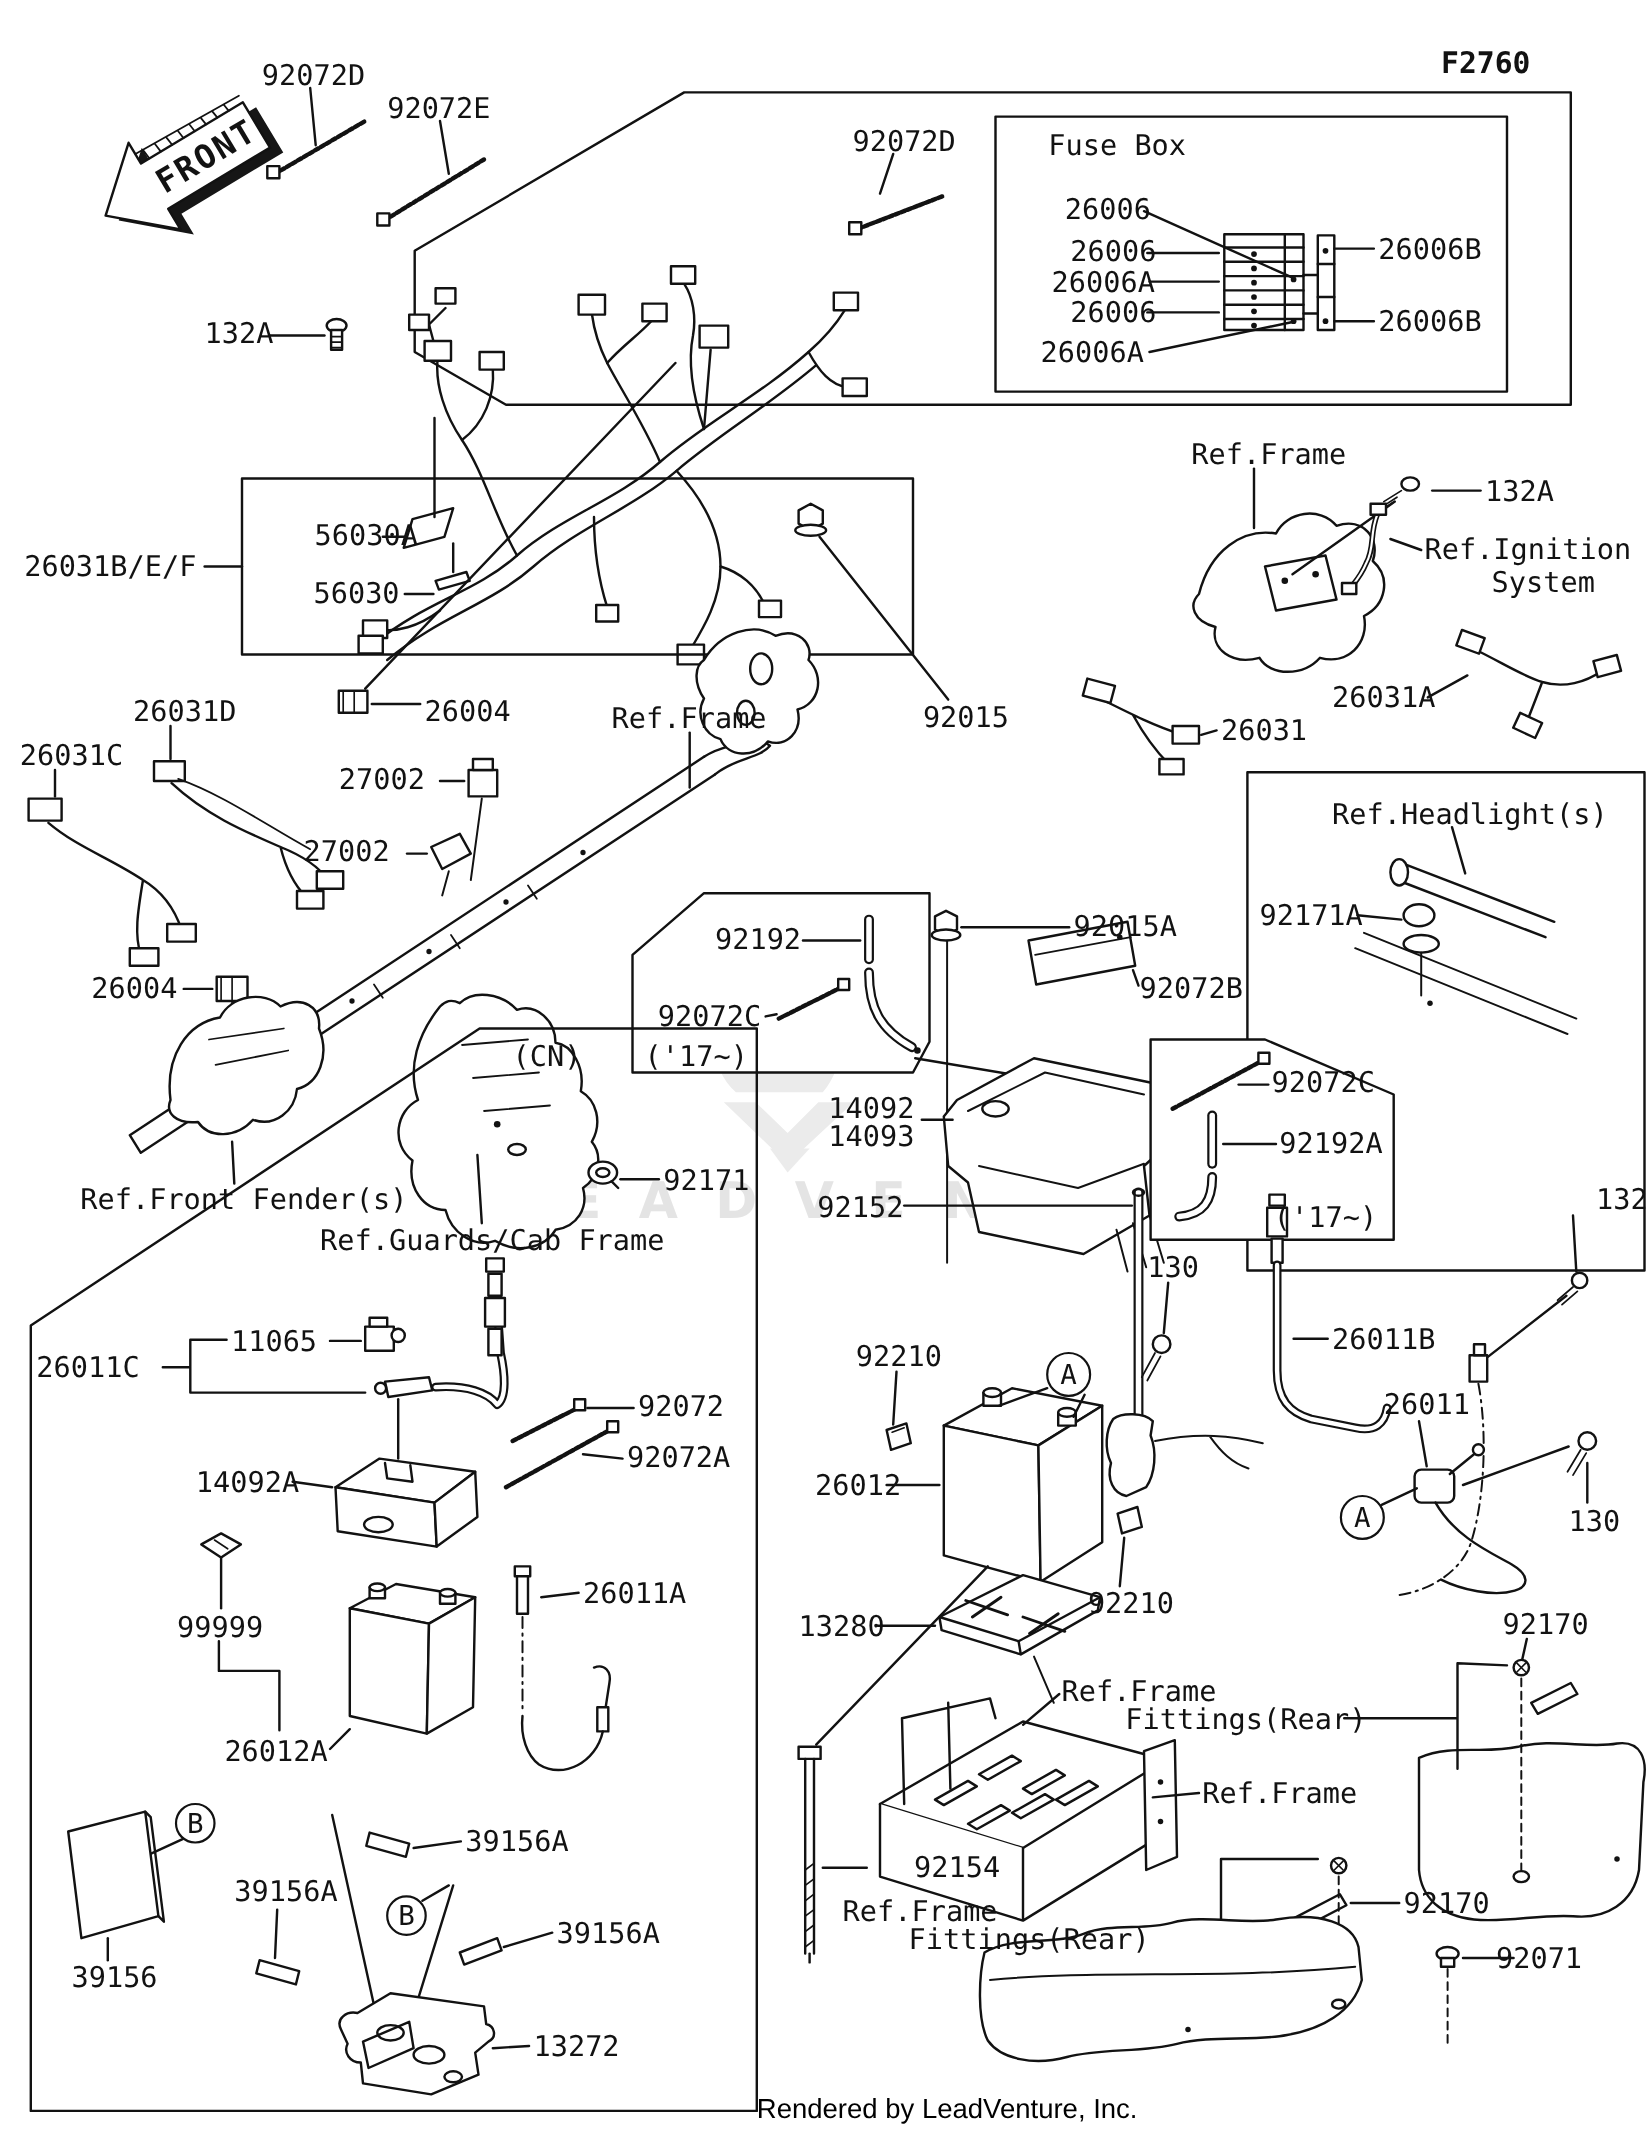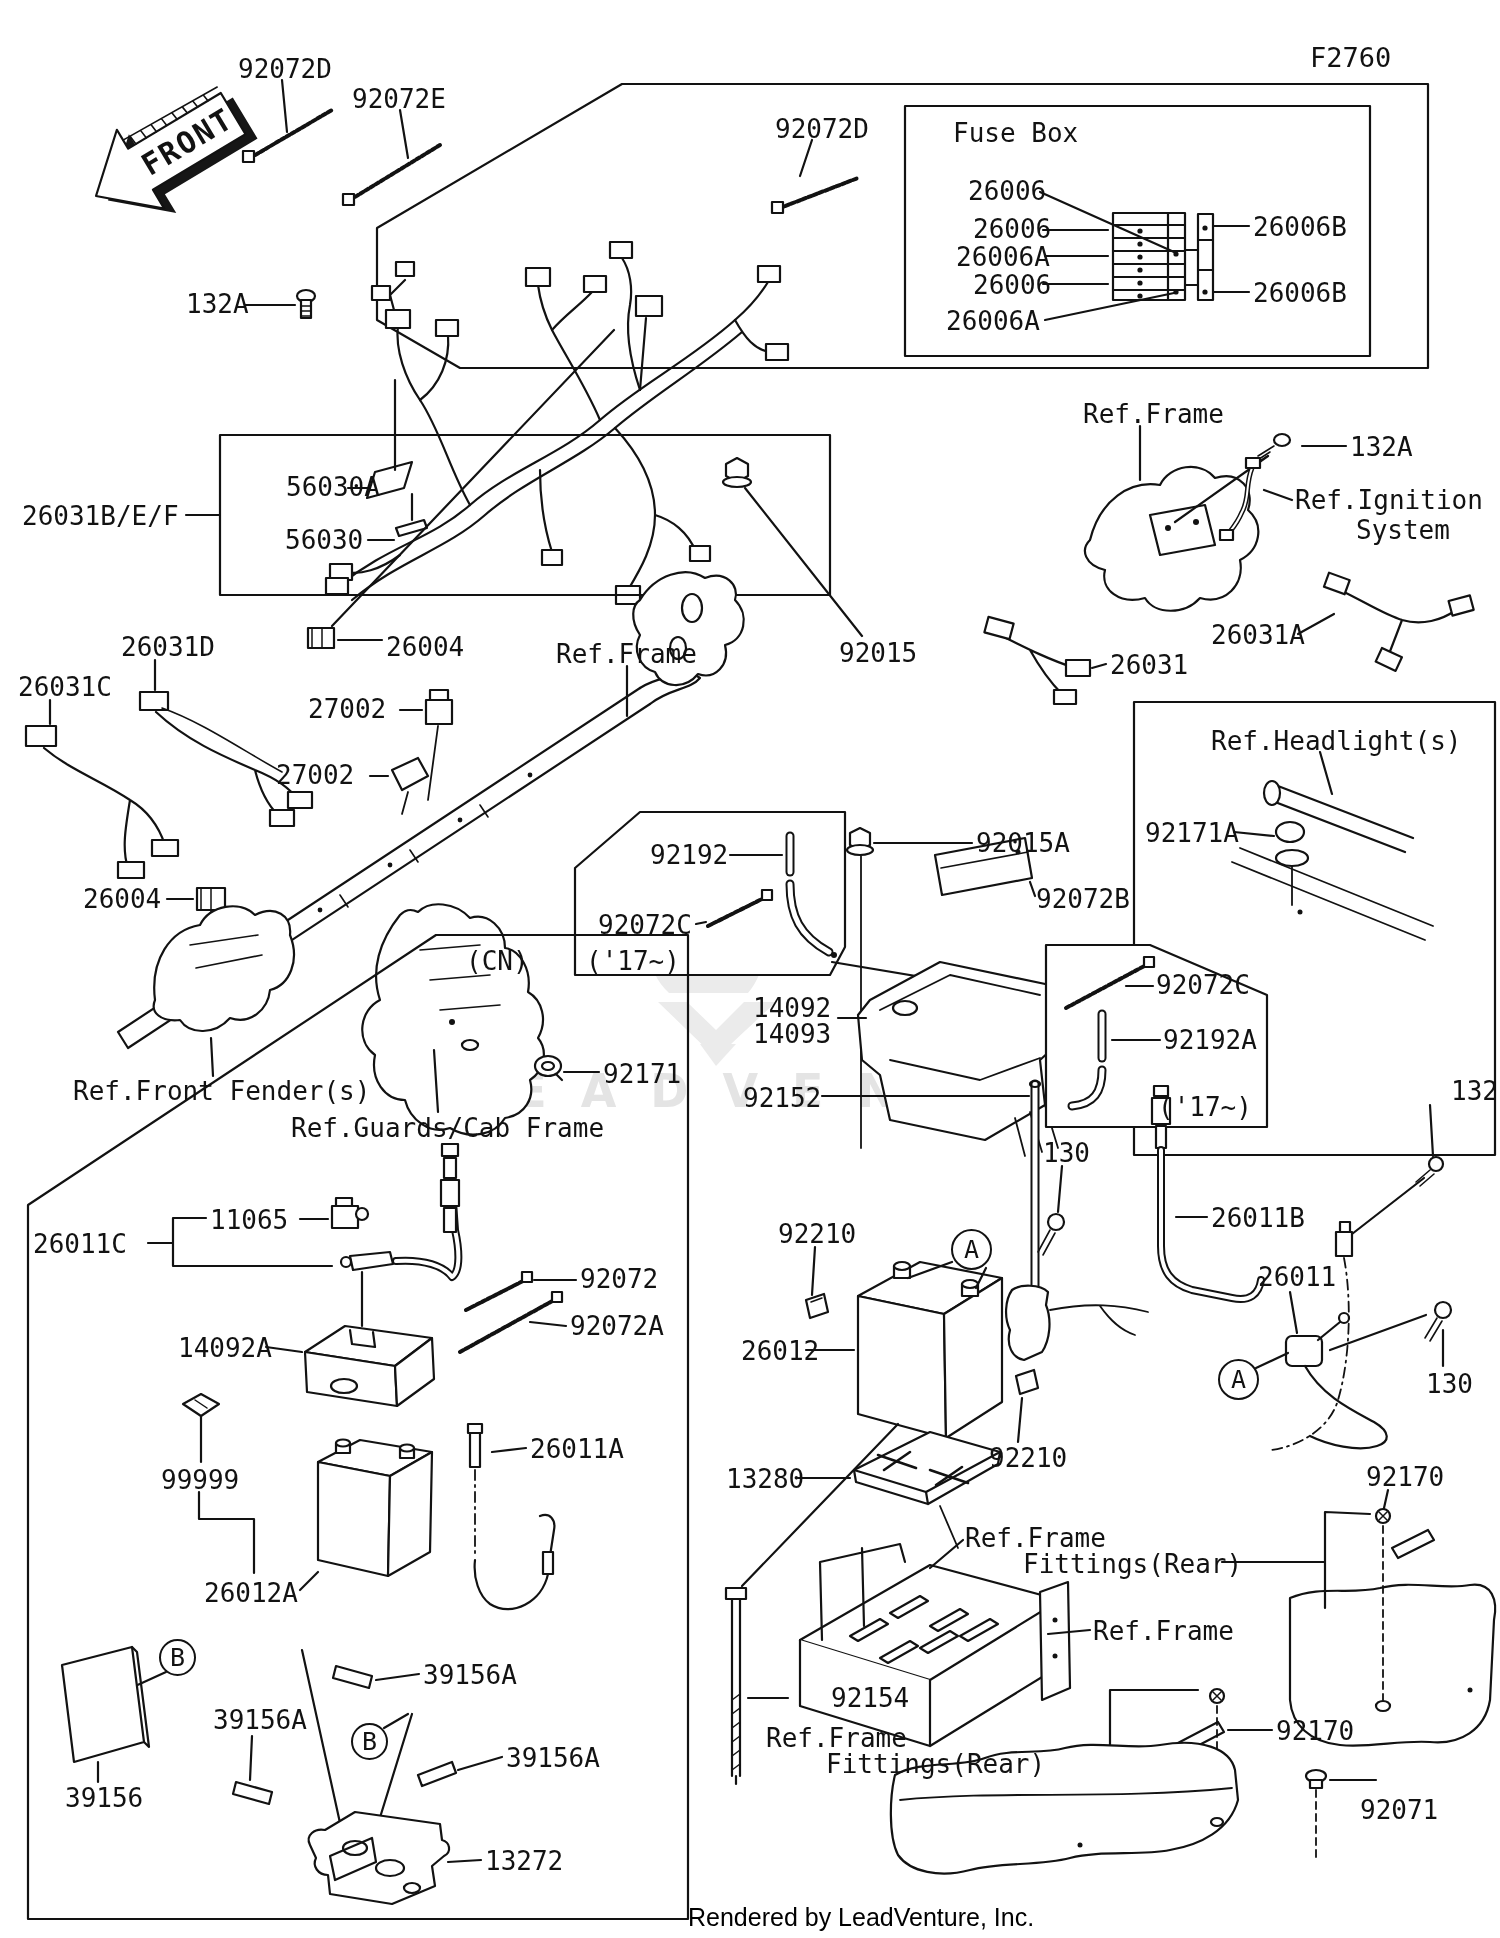--- a/index.html
+++ b/index.html
@@ -3,21 +3,21 @@
 <meta charset="utf-8">
 <style>
   html,body{margin:0;padding:0;background:#fff;}
   .canvas{position:relative;width:1500px;height:1938px;background:#fff;overflow:hidden;
           font-family:"DejaVu Sans Mono", monospace;}
   .wm{position:absolute;left:452px;top:1064px;z-index:0;color:#e4e4e4;
       font-family:"DejaVu Sans", sans-serif;font-weight:bold;font-size:46px;letter-spacing:34px;white-space:pre;}
   svg.art{position:absolute;left:0;top:0;z-index:1;}
   #part-labels,#callout-markers{position:absolute;left:0;top:0;width:100%;height:100%;z-index:2;pointer-events:none;}
   .plabel{position:absolute;font-size:26px;line-height:1.05;color:#121212;white-space:pre;}
-  .code{position:absolute;font-size:27px;color:#121212;z-index:2;}
+  .code{position:absolute;font-size:27px;color:#121212;z-index:2;font-weight:bold;}
   .marker{position:absolute;border:2.5px solid #121212;border-radius:50%;background:#fff;
           display:flex;align-items:center;justify-content:center;font-size:25px;color:#121212;}
   .footer{position:absolute;left:688px;top:1903px;z-index:2;color:#000;
           font-family:"Liberation Sans", sans-serif;font-size:25px;}
 </style>
 </head>
 <body>
 
 <div class="canvas">
 
@@ -611,21 +611,21 @@
       <div class="plabel" style="left: 989px; top: 1445px;">92210</div>
       <div class="plabel" style="left: 726px; top: 1466px;">13280</div>
       <div class="plabel" style="left: 965px; top: 1525px;">Ref.Frame</div>
       <div class="plabel" style="left: 1023px; top: 1551px;">Fittings(Rear)</div>
       <div class="plabel" style="left: 1093px; top: 1618px;">Ref.Frame</div>
       <div class="plabel" style="left: 831px; top: 1685px;">92154</div>
       <div class="plabel" style="left: 766px; top: 1725px;">Ref.Frame</div>
       <div class="plabel" style="left: 826px; top: 1751px;">Fittings(Rear)</div>
       <div class="plabel" style="left: 1366px; top: 1464px;">92170</div>
       <div class="plabel" style="left: 1276px; top: 1718px;">92170</div>
-      <div class="plabel" style="left: 1360px; top: 1768px; margin-top: 29px;">92071</div>
+      <div class="plabel" style="left: 1360px; top: 1768px;">92071</div>
     </div>
   <div id="callout-markers">
       <div class="marker" style="left: 951px; top: 1229px; width: 37px; height: 37px;">A</div>
       <div class="marker" style="left: 1218px; top: 1359px; width: 37px; height: 37px;">A</div>
       <div class="marker" style="left: 159px; top: 1639px; width: 33px; height: 33px;">B</div>
       <div class="marker" style="left: 351px; top: 1723px; width: 33px; height: 33px;">B</div>
     </div>
 
   <div class="footer">Rendered by LeadVenture, Inc.</div>
 </div>

